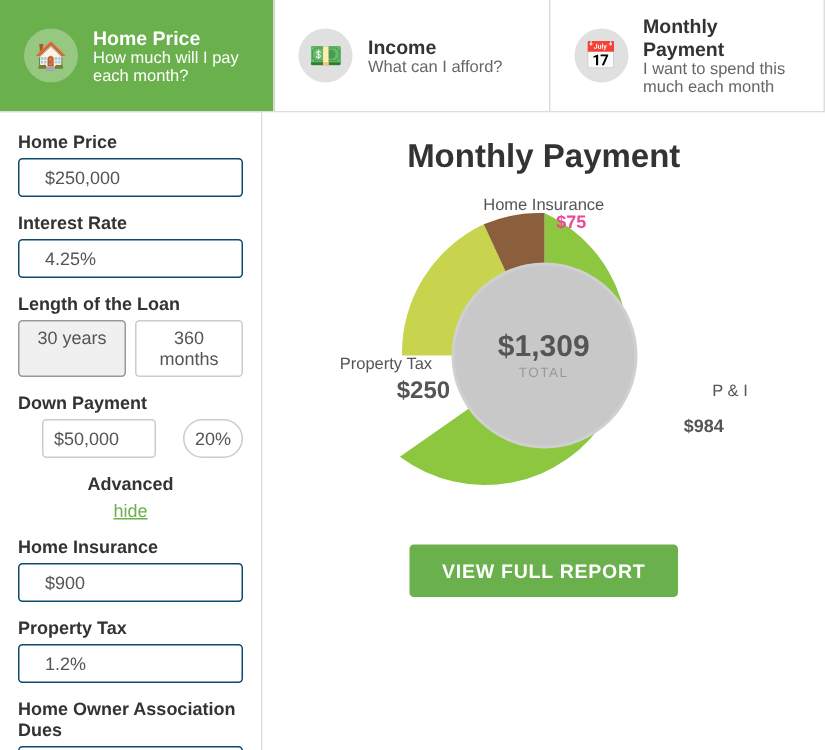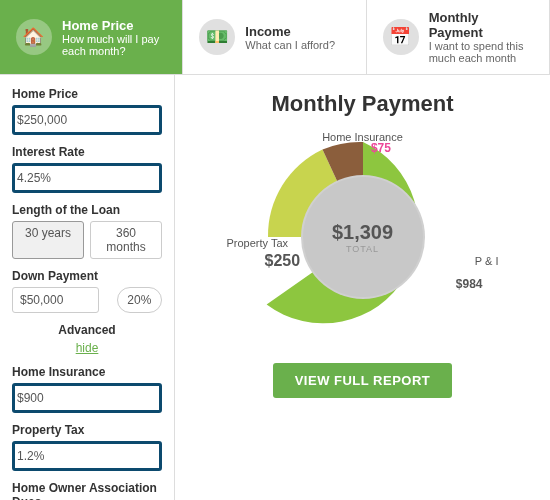--- a/index.html
+++ b/index.html
@@ -80,23 +80,23 @@
       margin-bottom: 10px;
     }
     .field-label {
       font-weight: bold;
       font-size: 12px;
       color: #333;
       margin-bottom: 4px;
     }
     .field-input {
       width: 100%;
-      border: 3px solid #0c4a6e;
+      border: 1px solid #0c4a6e;
       border-radius: 3px;
-      padding: 5px 2px;
+      padding: 5px 17px;
       font-size: 12px;
       color: #555;
       background: #fff;
     }
 
     
     .loan-row {
       display: flex;
       gap: 6px;
     }
@@ -113,20 +113,21 @@
     }
     .loan-btn.active {
       background: #f0f0f0;
       border-color: #999;
     }
 
     
     .dp-row {
       display: flex;
       gap: 18px;
+      margin-left: 16px;
     }
     .dp-input-main {
       flex: 2;
       border: 1px solid #ccc;
       border-radius: 3px;
       padding: 5px 7px;
       font-size: 12px;
       color: #555;
     }
     .dp-input-pct {

